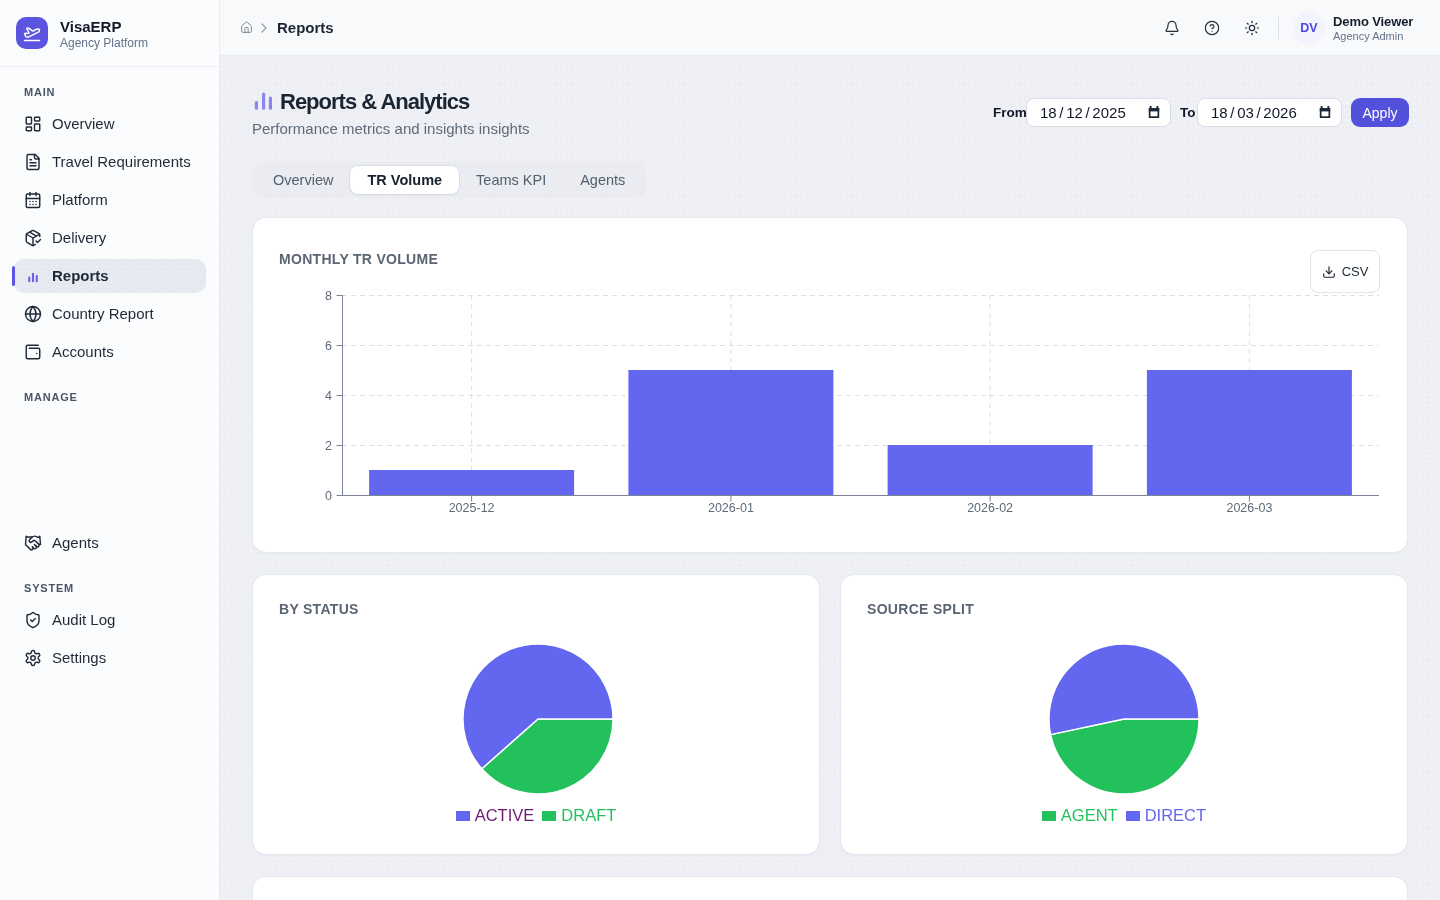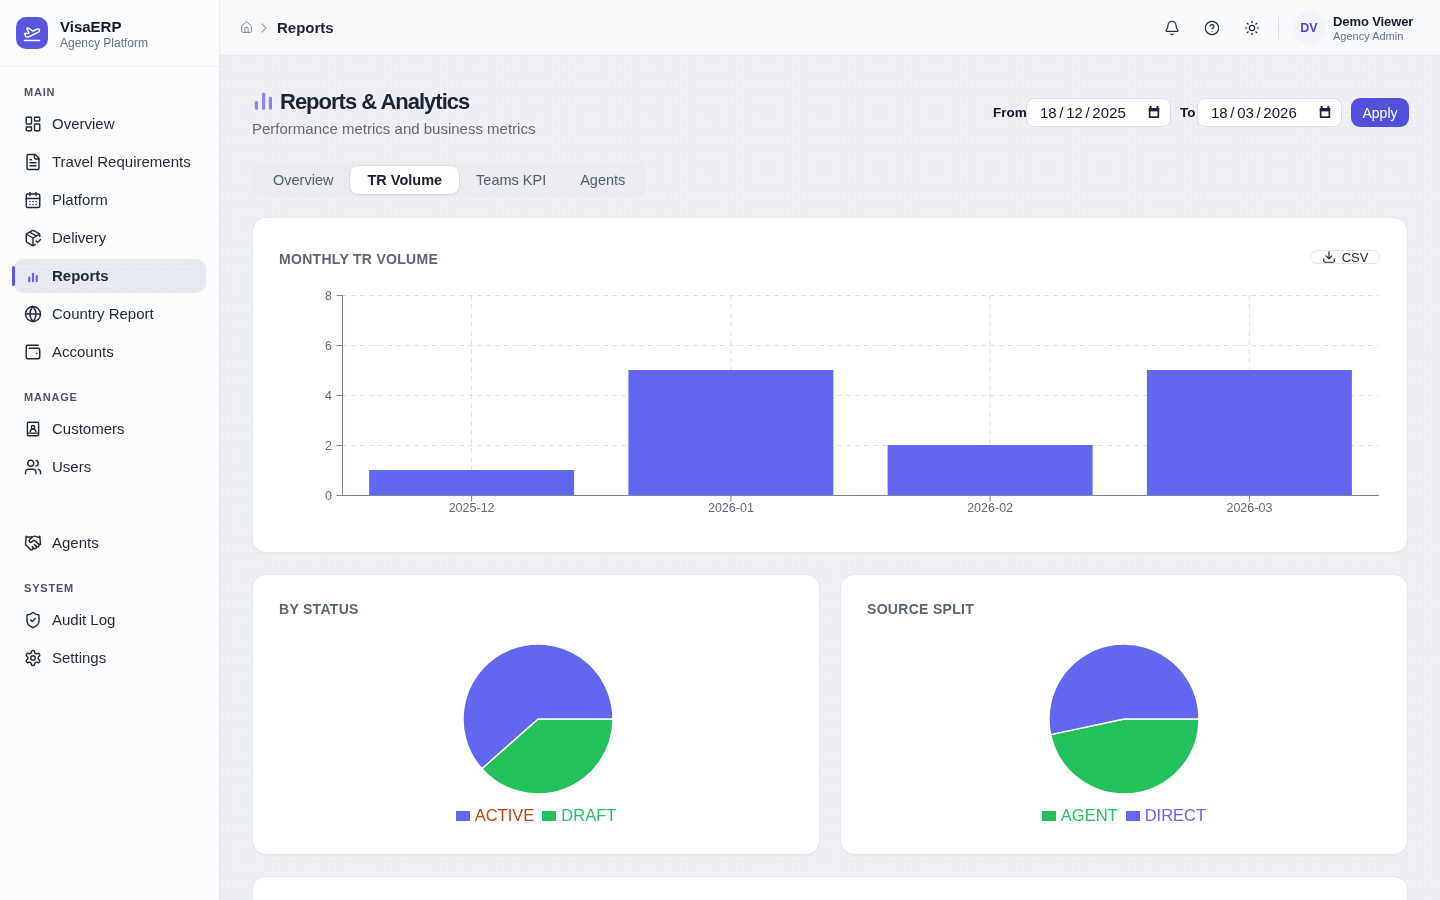--- a/index.html
+++ b/index.html
@@ -51,21 +51,21 @@
 .tab.active { background:#fff; color:#16202e; font-weight:bold; box-shadow:0 0 0 1px rgba(203,210,224,0.55), 0 1px 2px rgba(16,24,40,0.06); }
 
 
 .card { position:absolute; background:#fff; border:1px solid #e4e8ef; border-radius:14px; box-shadow:0 1px 2px rgba(16,24,40,0.03); }
 #card-chart { left:32px; top:161px; width:1156px; height:336px; }
 #card-pie1 { left:32px; top:518px; width:568px; height:281px; }
 #card-pie2 { left:620px; top:518px; width:568px; height:281px; }
 #card-bottom { left:32px; top:820px; width:1156px; height:60px; }
 .card-title { position:absolute; left:26px; top:26px; font-size:14px; font-weight:bold; letter-spacing:0.3px; color:#5b6574; }
 #card-chart .card-title { top:33px; }
-#csv-btn { position:absolute; right:27px; top:32px; width:70px; height:14px; background:#fff; border:1px solid #dfe3ea; border-radius:8px; display:flex; align-items:center; justify-content:center; gap:6px; font-size:13px; font-weight:500; color:#1c2736; }
+#csv-btn { position:absolute; right:27px; top:32px; width:70px; height:43px; background:#fff; border:1px solid #dfe3ea; border-radius:8px; display:flex; align-items:center; justify-content:center; gap:6px; font-size:13px; font-weight:500; color:#1c2736; }
 #csv-btn svg { width:14px; height:14px; }
 
 .legend { position:absolute; left:0; width:100%; top:231px; display:flex; justify-content:center; gap:8px; }
 .leg-item { display:flex; align-items:center; gap:5px; font-size:16.5px; }
 .leg-sq { width:14px; height:10.5px; margin-top:1px; }
 </style>
 </head>
 <body>
 
 <div id="sidebar">
@@ -157,42 +157,20 @@
         <svg width="18" height="18" viewBox="0 0 24 24" fill="none" stroke="currentColor" stroke-width="1.9" stroke-linecap="round" stroke-linejoin="round">
           <circle cx="12" cy="12" r="10"></circle>
           <path d="M12 2a14.5 14.5 0 0 0 0 20 14.5 14.5 0 0 0 0-20"></path>
           <path d="M2 12h20"></path>
         </svg>
       </span>
       <span class="lbl">Country Report</span>
     </div>
 
   <div class="sec-label" style="top:391px;">MANAGE</div>
-  <div class="nav-item" style="top:412px;">
-      <span class="ic">
-        <svg width="18" height="18" viewBox="0 0 24 24" fill="none" stroke="currentColor" stroke-width="1.9" stroke-linecap="round" stroke-linejoin="round">
-          <rect x="4.5" y="3" width="15" height="18" rx="2"></rect>
-          <circle cx="12" cy="9.5" r="2.2"></circle>
-          <path d="M8.3 15.5c0-2 1.7-3.3 3.7-3.3s3.7 1.3 3.7 3.3"></path>
-          <path d="M5 17.5h14"></path>
-        </svg>
-      </span>
-      <span class="lbl">Customers</span>
-    </div>
-  <div class="nav-item" style="top:450px;">
-      <span class="ic">
-        <svg width="18" height="18" viewBox="0 0 24 24" fill="none" stroke="currentColor" stroke-width="1.9" stroke-linecap="round" stroke-linejoin="round">
-          <path d="M16 21v-2a4 4 0 0 0-4-4H6a4 4 0 0 0-4 4v2"></path>
-          <circle cx="9" cy="7" r="4"></circle>
-          <path d="M22 21v-2a4 4 0 0 0-3-3.87"></path>
-          <path d="M16 3.13a4 4 0 0 1 0 7.75"></path>
-        </svg>
-      </span>
-      <span class="lbl">Users</span>
-    </div>
   <div class="nav-item" style="top:526px;">
       <span class="ic">
         <svg width="18" height="18" viewBox="0 0 24 24" fill="none" stroke="currentColor" stroke-width="1.9" stroke-linecap="round" stroke-linejoin="round">
           <path d="m11 17 2 2a1 1 0 1 0 3-3"></path>
           <path d="m14 14 2.5 2.5a1 1 0 1 0 3-3l-3.88-3.88a3 3 0 0 0-4.24 0l-.88.88a1 1 0 1 1-3-3l2.81-2.81a5.79 5.79 0 0 1 7.06-.87l.47.28a2 2 0 0 0 1.42.25L21 4"></path>
           <path d="m21 3 1 11h-2"></path>
           <path d="M3 3 2 14l6.5 6.5a1 1 0 1 0 3-3"></path>
           <path d="M3 4h8"></path>
         </svg>
       </span>
@@ -269,21 +247,21 @@
 
 <div id="main">
   <span id="ph-icon">
       <svg width="19" height="20" viewBox="0 0 19 20" fill="none" stroke="currentColor" stroke-width="3.2" stroke-linecap="round">
         <path d="M2.4 17.2v-5.6"></path>
         <path d="M9.6 17.2V3.2"></path>
         <path d="M16.4 17.2V7"></path>
       </svg>
     </span>
   <div id="ph-title">Reports &amp; Analytics</div>
-  <div id="ph-sub">Performance metrics and business metrics</div>
+  <div id="ph-sub">Performance metrics and insights insights</div>
 
   <div id="flt-from">From</div>
   <div class="dinput" style="left:806px;">
       <span class="dtxt">18 / 12 / 2025</span>
       <svg class="cal" width="12" height="13" viewBox="0 0 12 13">
         <rect x="1.7" y="0" width="1.9" height="3.2" fill="#1c2736"></rect>
         <rect x="8.4" y="0" width="1.9" height="3.2" fill="#1c2736"></rect>
         <rect x="1.65" y="3.05" width="8.7" height="8.1" fill="none" stroke="#1c2736" stroke-width="1.7"></rect>
         <rect x="0.8" y="2.2" width="10.4" height="3.2" fill="#1c2736"></rect>
       </svg>
@@ -365,21 +343,21 @@
     </svg>
   </div>
 
   <div class="card" id="card-pie1">
     <div class="card-title">BY STATUS</div>
     <svg class="abs" style="left:210px; top:69px;" width="150" height="150" viewBox="-75 -75 150 150">
       <path d="M0 0 L75 0 A75 75 0 0 1 -56.17 49.69 Z" fill="#23c15c" stroke="#fff" stroke-width="1.4" stroke-linejoin="round"></path>
       <path d="M0 0 L-56.17 49.69 A75 75 0 1 1 75 0 Z" fill="#6366ee" stroke="#fff" stroke-width="1.4" stroke-linejoin="round"></path>
     </svg>
     <div class="legend">
-      <div class="leg-item" style="color:#c2410c;text-align:right;"><span class="leg-sq" style="background:#6366ee;"></span>ACTIVE</div>
+      <div class="leg-item" style="color:#701a75;text-align:right;"><span class="leg-sq" style="background:#6366ee;"></span>ACTIVE</div>
       <div class="leg-item" style="color:#23c15c;"><span class="leg-sq" style="background:#23c15c;"></span>DRAFT</div>
     </div>
   </div>
 
   <div class="card" id="card-pie2">
     <div class="card-title">SOURCE SPLIT</div>
     <svg class="abs" style="left:208px; top:69px;" width="150" height="150" viewBox="-75 -75 150 150">
       <path d="M0 0 L75 0 A75 75 0 0 1 -73.36 15.59 Z" fill="#23c15c" stroke="#fff" stroke-width="1.4" stroke-linejoin="round"></path>
       <path d="M0 0 L-73.36 15.59 A75 75 0 1 1 75 0 Z" fill="#6366ee" stroke="#fff" stroke-width="1.4" stroke-linejoin="round"></path>
     </svg>

